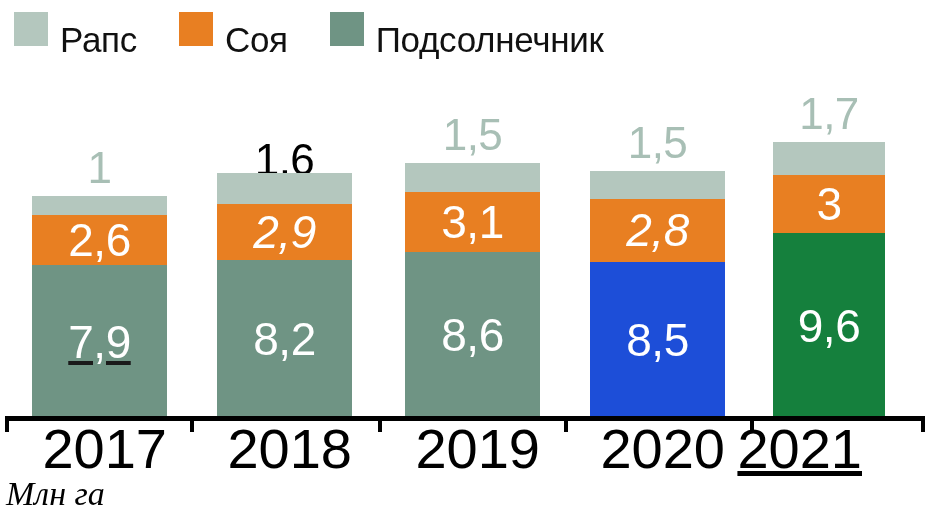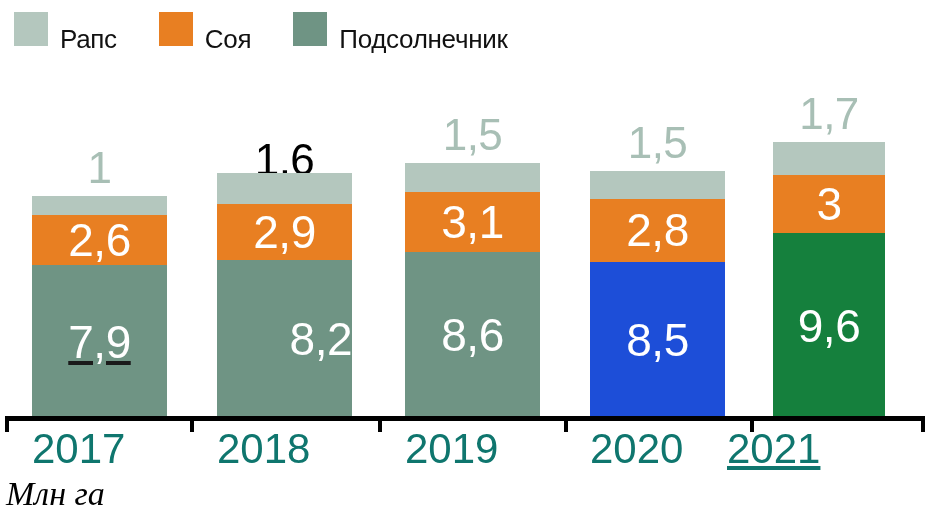--- a/index.html
+++ b/index.html
@@ -38,21 +38,21 @@
     align-items: center;
     margin-right: 42px;
   }
   .legend-swatch {
     width: 34px;
     height: 34px;
     flex: 0 0 auto;
     margin-right: 12px;
   }
   .legend-label {
-    font-size: 26px;
+    font-size: 35px;
     line-height: 35px;
     font-weight: 400;
     color: #111111;
     white-space: nowrap;
     letter-spacing: -0.3px;
     margin-top: 20px;
   }
 
   
   .plot {
@@ -115,25 +115,25 @@
   .tick {
     position: absolute;
     top: 421px;
     width: 4px;
     height: 11px;
     background: #000000;
   }
   .x-label {
     position: absolute;
     top: 428px;
-    font-size: 42px;
+    font-size: 56px;
     line-height: 42px;
     font-weight: 400;
-    color: #0f766e;
-    text-align: left;
+    color: #000000;
+    text-align: right;
     letter-spacing: 0px;
     white-space: nowrap;
   }
 
   .axis-caption {
     position: absolute;
     left: 6px;
     top: 477px;
     font-family: "Liberation Serif", serif;
     font-style: italic;
@@ -175,24 +175,24 @@
         <div class="seg" style="background:#6f9484; height:153px;text-decoration:underline;">
           <span class="seg-label">7,9</span>
         </div>
       </div>
     </div>
 
     <div class="bar-group" style="left:217px; width:135px; height:245px;">
       <div class="outside-label" style="bottom:236px; color:#000000;">1,6</div>
       <div class="bar-stack" style="height:245px;">
         <div class="seg" style="background:#b4c7be; height:31px;"></div>
-        <div class="seg" style="background:#e87f22; height:56px;">
+        <div class="seg" style="background:#e87f22; height:56px;font-style:italic;">
           <span class="seg-label">2,9</span>
         </div>
-        <div class="seg" style="background:#6f9484; height:158px;justify-content:flex-end;">
+        <div class="seg" style="background:#6f9484; height:158px;">
           <span class="seg-label">8,2</span>
         </div>
       </div>
     </div>
 
     <div class="bar-group" style="left:405px; width:135px; height:255px;">
       <div class="outside-label" style="bottom:261px; color:#a8bfb5;">1,5</div>
       <div class="bar-stack" style="height:255px;">
         <div class="seg" style="background:#b4c7be; height:29px;"></div>
         <div class="seg" style="background:#e87f22; height:60px;">
@@ -201,21 +201,21 @@
         <div class="seg" style="background:#6f9484; height:166px;">
           <span class="seg-label">8,6</span>
         </div>
       </div>
     </div>
 
     <div class="bar-group" style="left:590px; width:135px; height:247px;">
       <div class="outside-label" style="bottom:253px; color:#a8bfb5;">1,5</div>
       <div class="bar-stack" style="height:247px;">
         <div class="seg" style="background:#b4c7be; height:29px;"></div>
-        <div class="seg" style="background:#e87f22; height:66px;">
+        <div class="seg" style="background:#e87f22; height:66px;font-style:italic;">
           <span class="seg-label">2,8</span>
         </div>
         <div class="seg" style="background:#1d4ed8; height:164px;">
           <span class="seg-label">8,5</span>
         </div>
       </div>
     </div>
 
     <div class="bar-group" style="left:773px; width:112px; height:276px;">
       <div class="outside-label" style="bottom:282px; color:#a8bfb5;">1,7</div>

